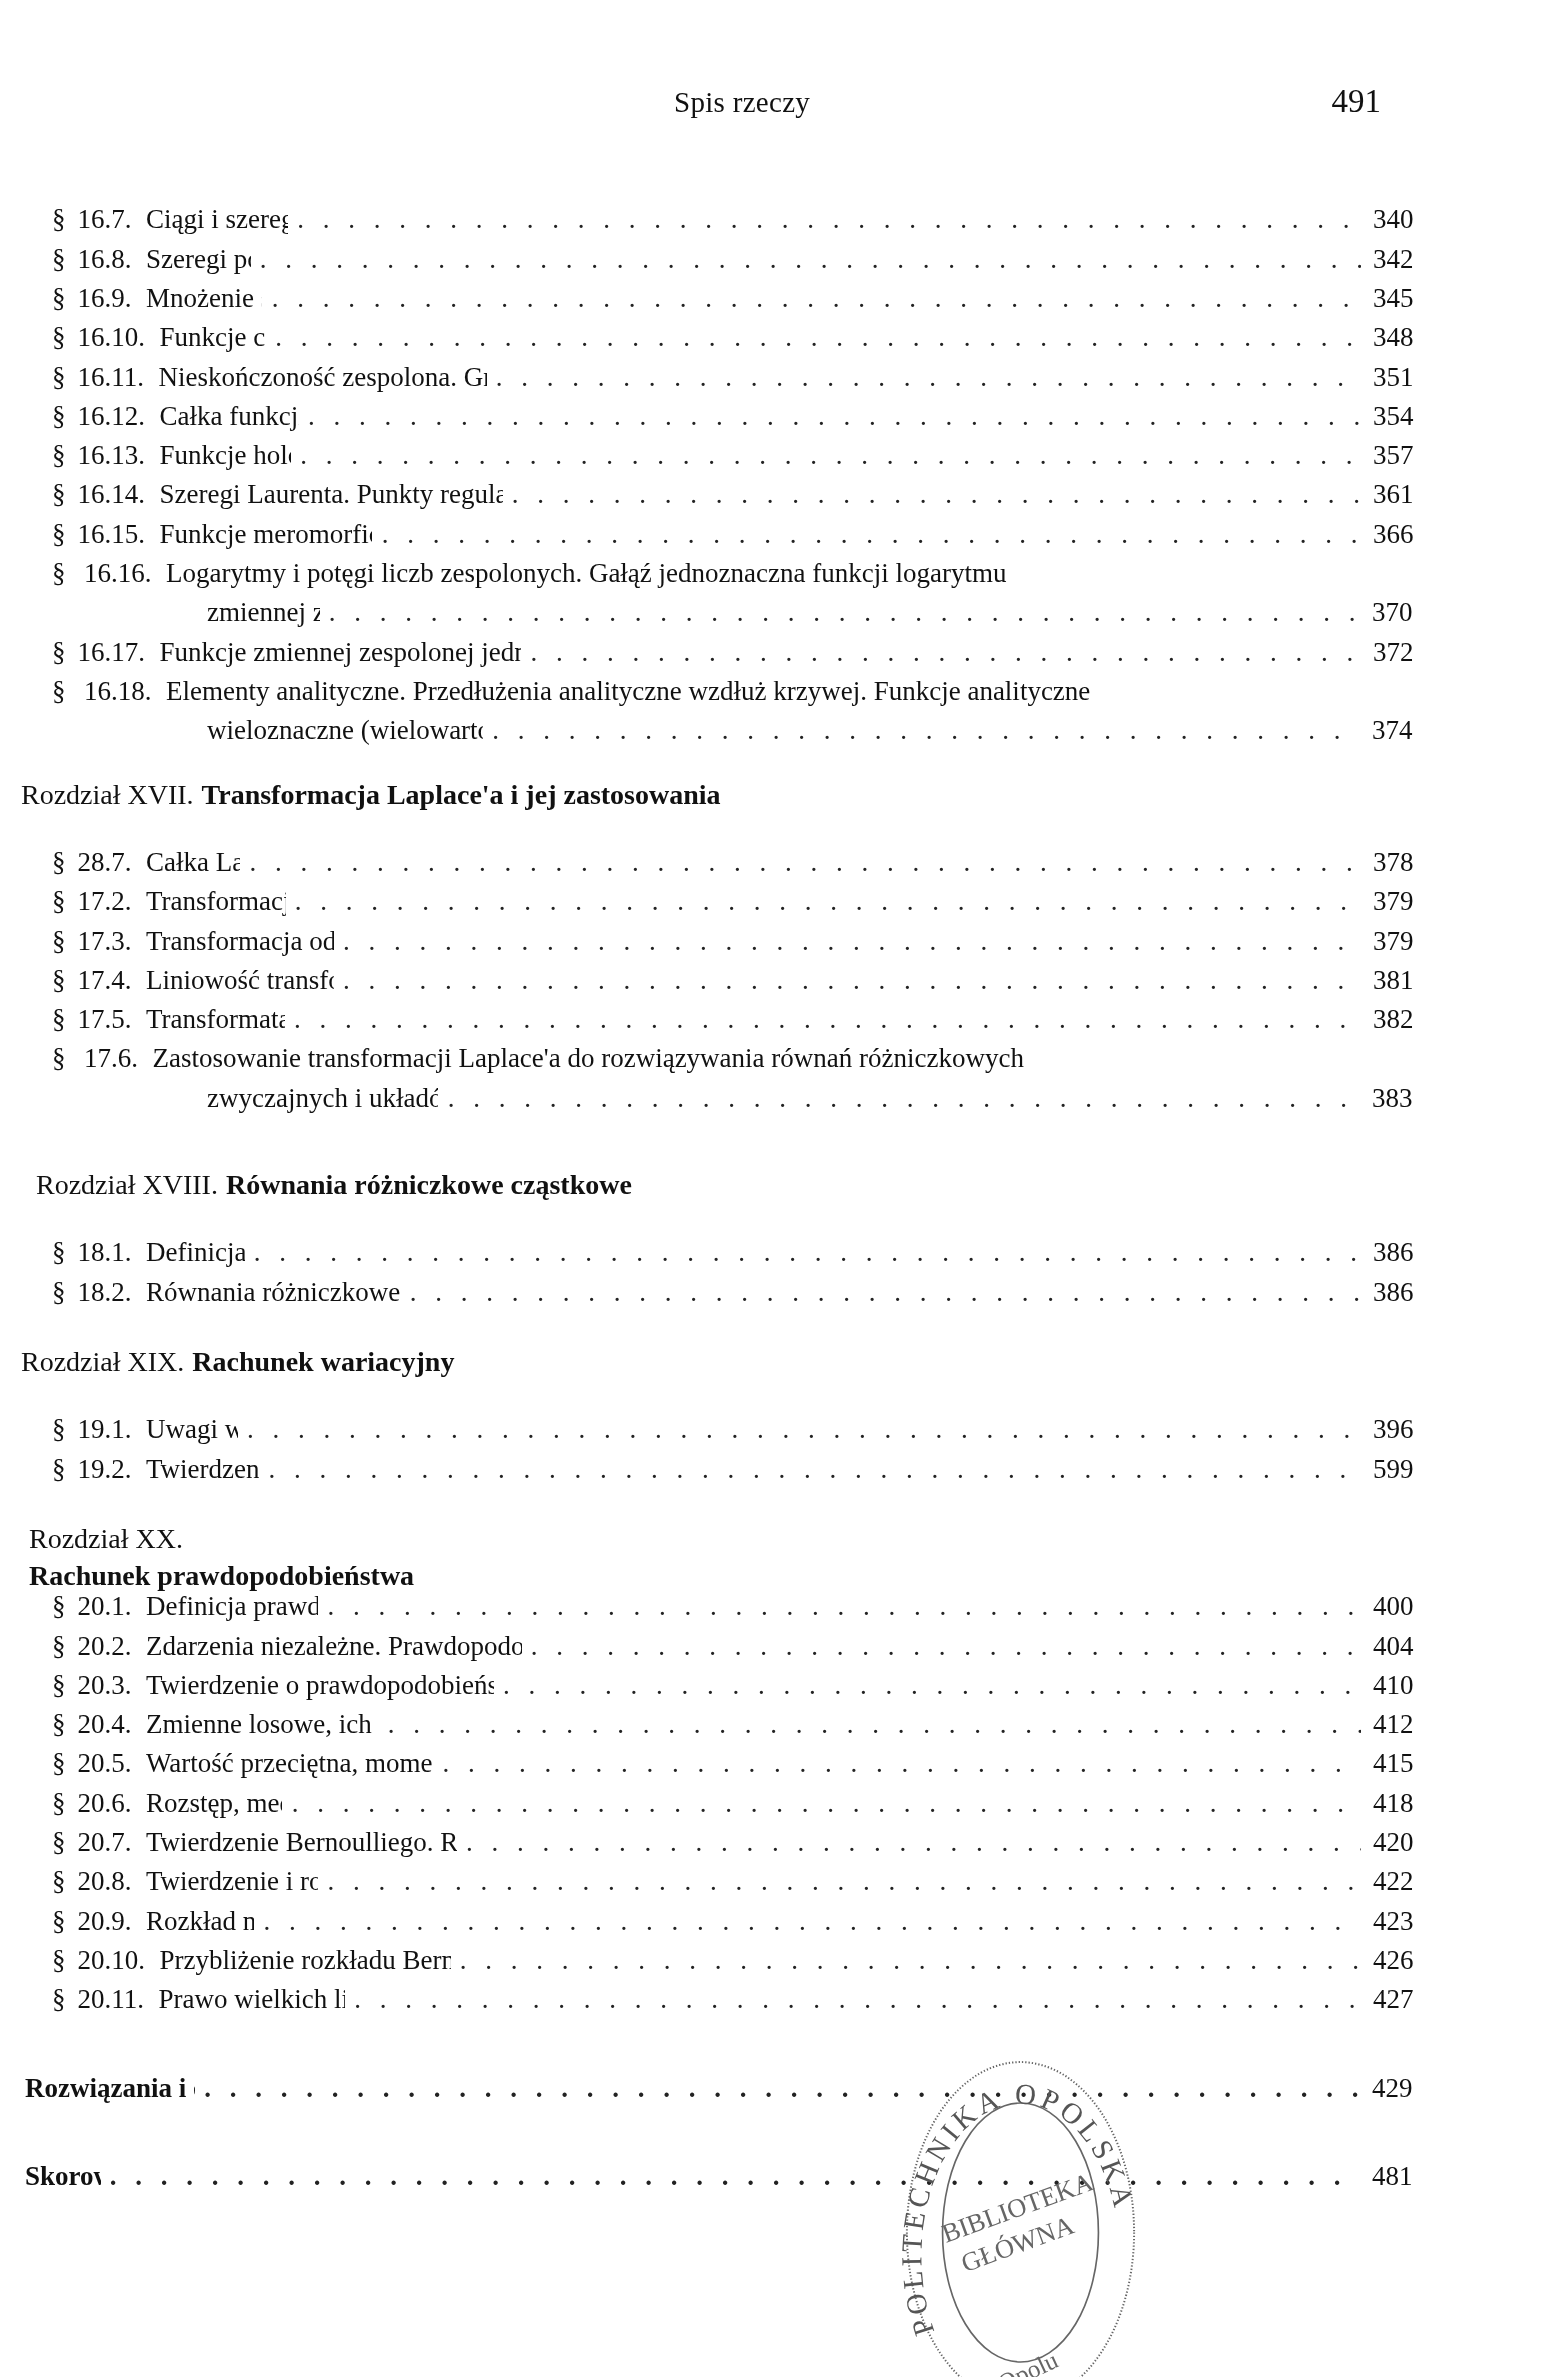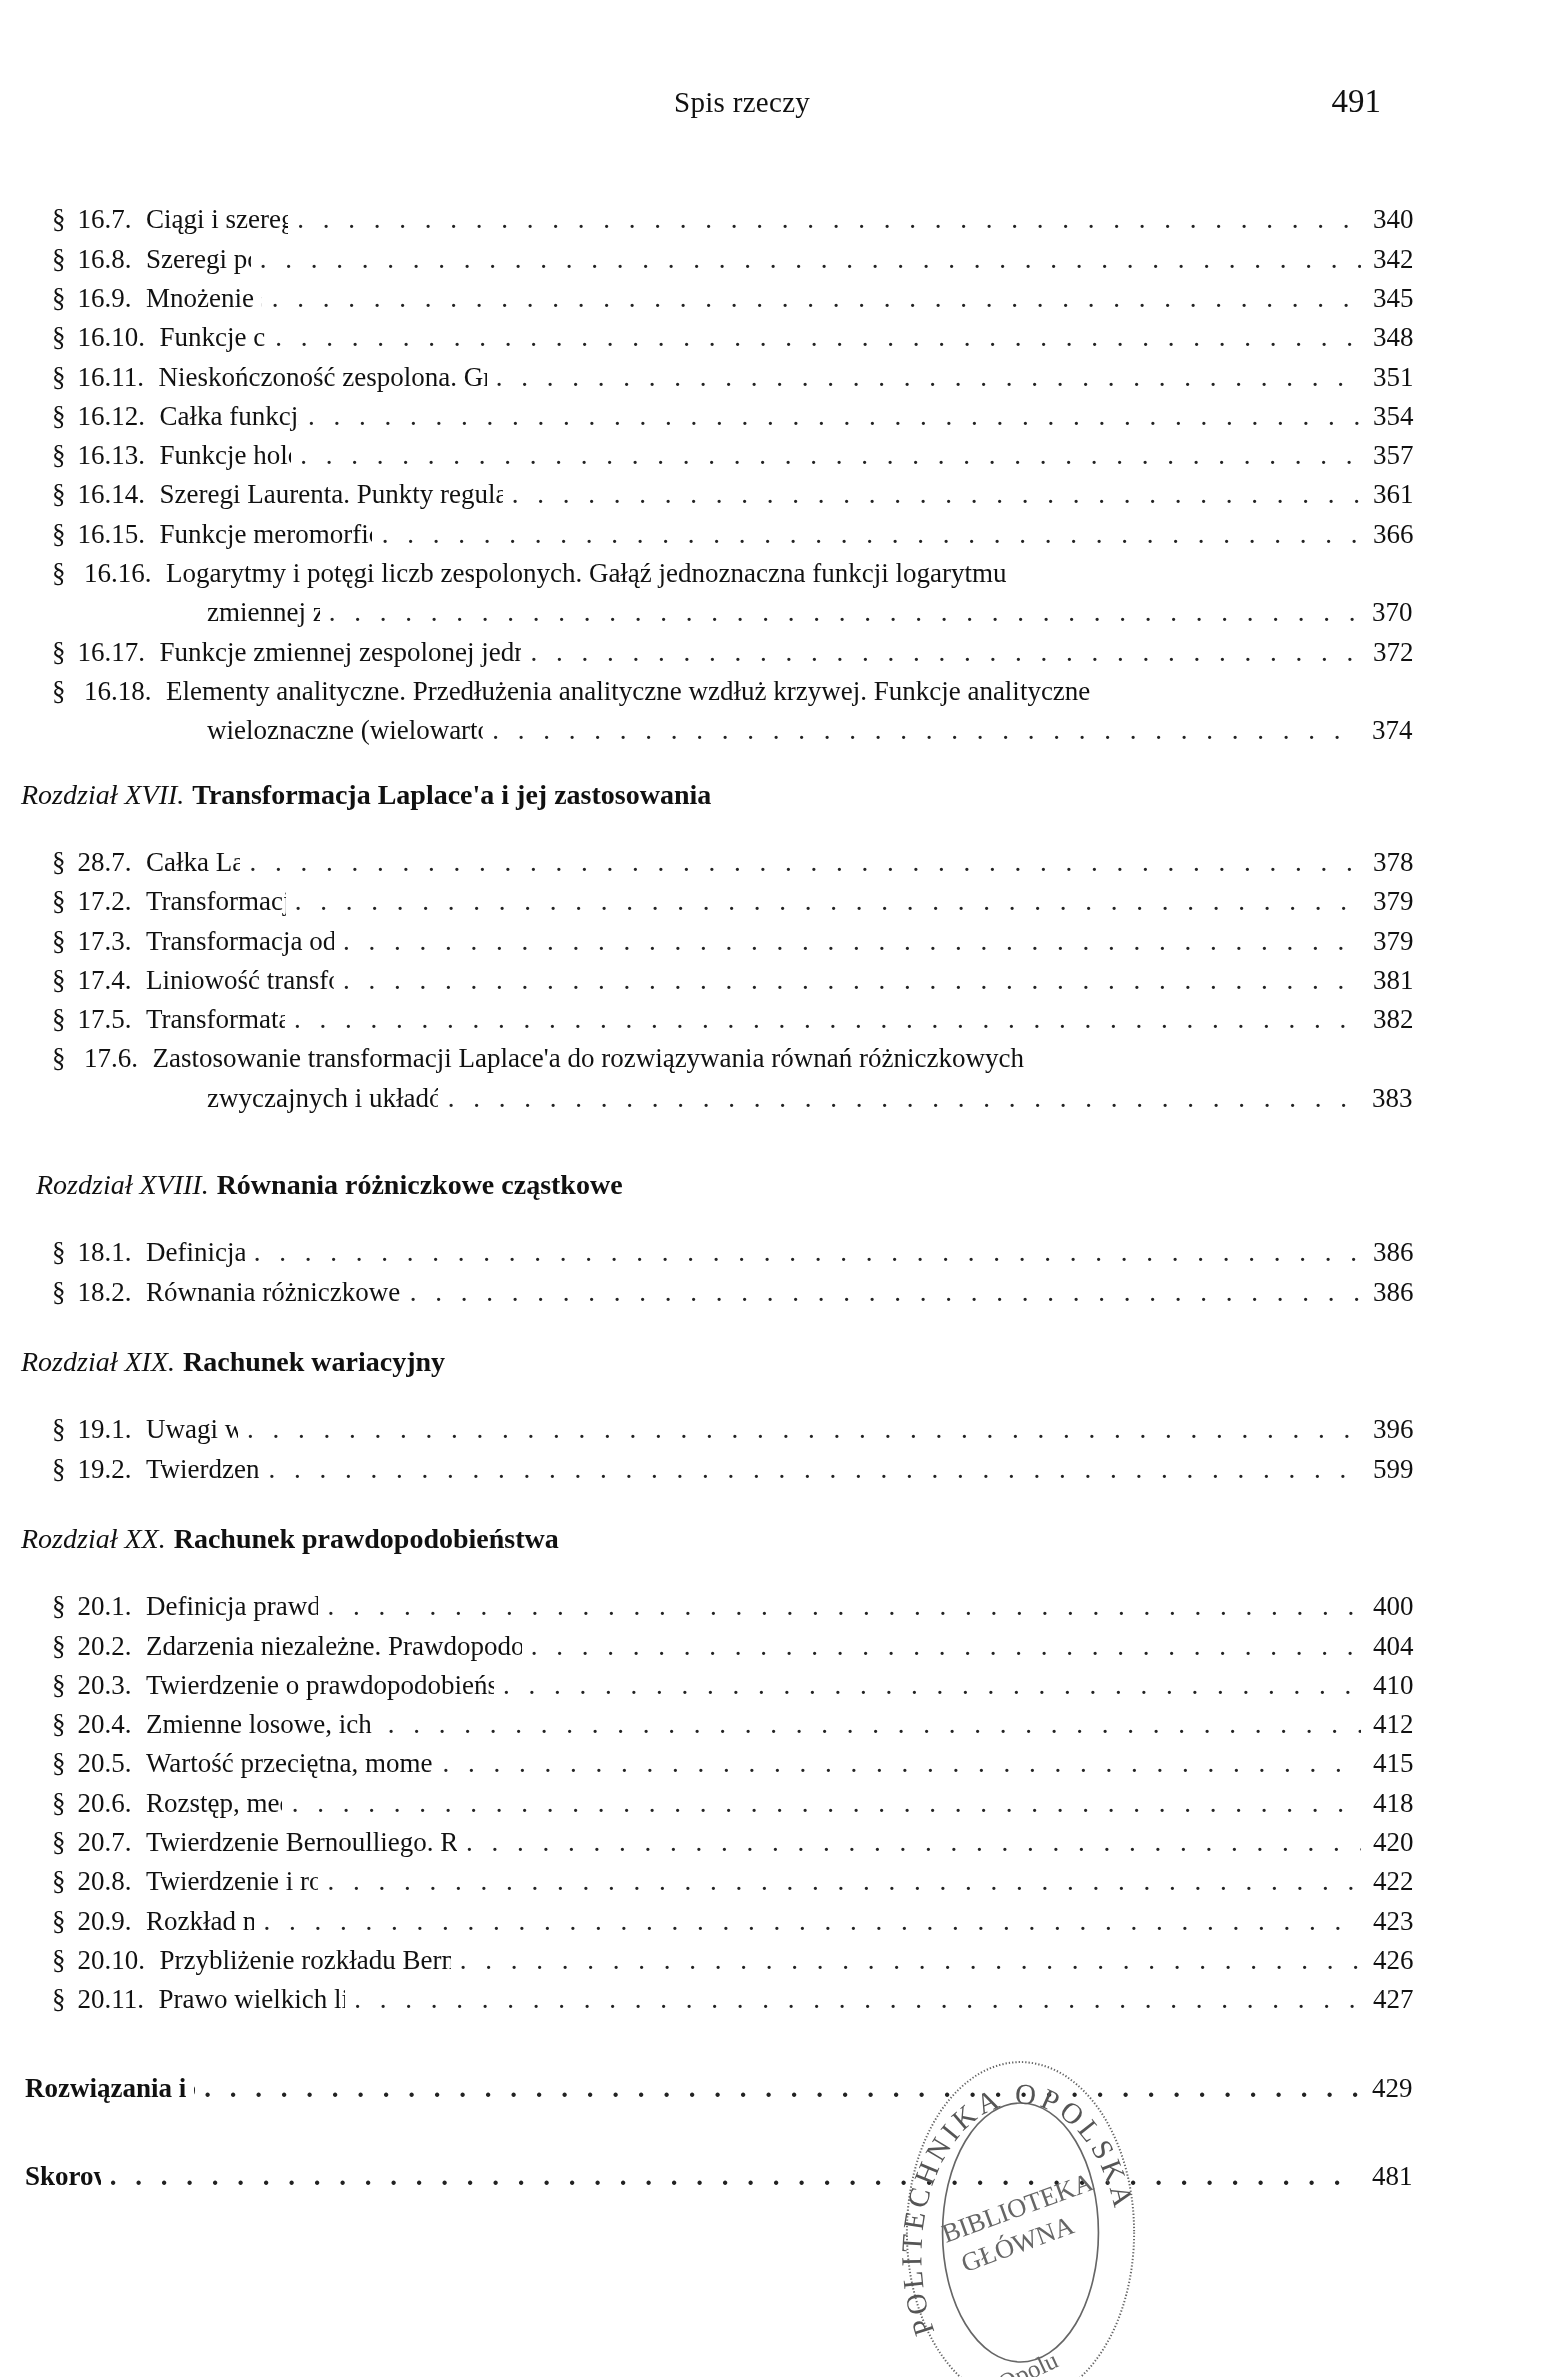--- a/index.html
+++ b/index.html
@@ -31,21 +31,21 @@
   .title-text { flex: 0 1 auto; overflow: hidden; }
   .leader {
     flex: 1 1 auto; overflow: hidden; margin: 0 12px 0 9.2px;
     letter-spacing: 0; color: #222;
   }
   .leader::before {
     content: ". . . . . . . . . . . . . . . . . . . . . . . . . . . . . . . . . . . . . . . . . . . . . . . . . . . . . . . . . . . . . . . . . . . . . . . . . . . . . . . .";
     letter-spacing: 6px; white-space: nowrap;
   }
   .pg { flex: 0 0 auto; width: 53px; text-align: left; }
-  .chapter-prefix { font-weight: normal; font-style: italic; }
+  .chapter-prefix { font-weight: normal; }
   .chapter-title { font-weight: bold; margin-left: 8px; }
   .stamp {
     position: absolute; left: 895px; top: 2054px; width: 251px; height: 357px;
   }
   .stamp svg { width: 100%; height: 100%; }
 </style>
 </head>
 <body>
 
 <div class="page-header">
@@ -222,21 +222,21 @@
       <span class="leader"></span>
       <span class="pg">396</span>
     </div>
     <div class="line entry-line" style="top: 1451px;">
       <span class="sect">§</span>
       <span class="num">19.2.</span>
       <span class="title-text">Twierdzenie Eulera</span>
       <span class="leader"></span>
       <span class="pg">599</span>
     </div>
-    <div class="line chapter-line" style="top: 1520px;">
+    <div class="line chapter-line" style="top: 1520px; flex-direction: column;">
       <span class="chapter-prefix">Rozdział XX.</span>
       <span class="chapter-title">Rachunek prawdopodobieństwa</span>
     </div>
     <div class="line entry-line" style="top: 1588px;">
       <span class="sect">§</span>
       <span class="num">20.1.</span>
       <span class="title-text">Definicja prawdopodobieństwa</span>
       <span class="leader"></span>
       <span class="pg">400</span>
     </div>

